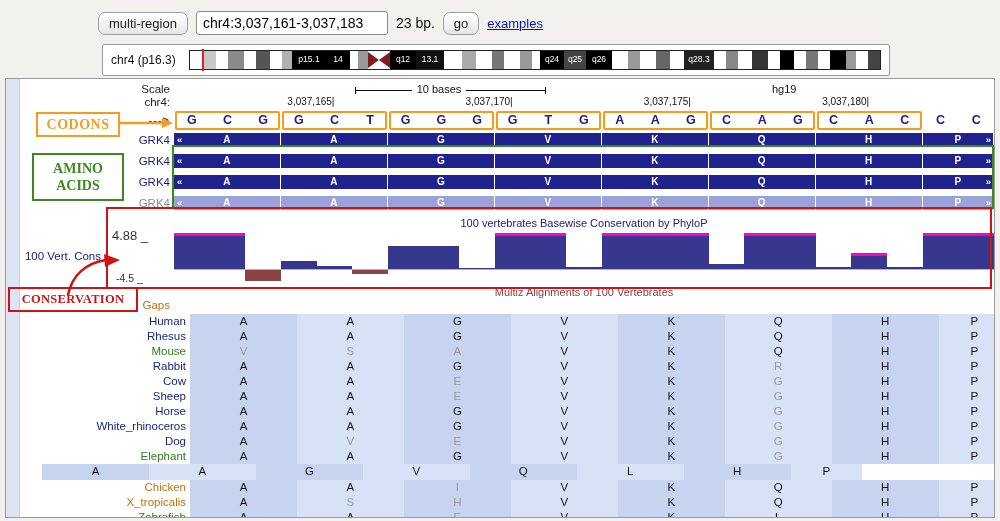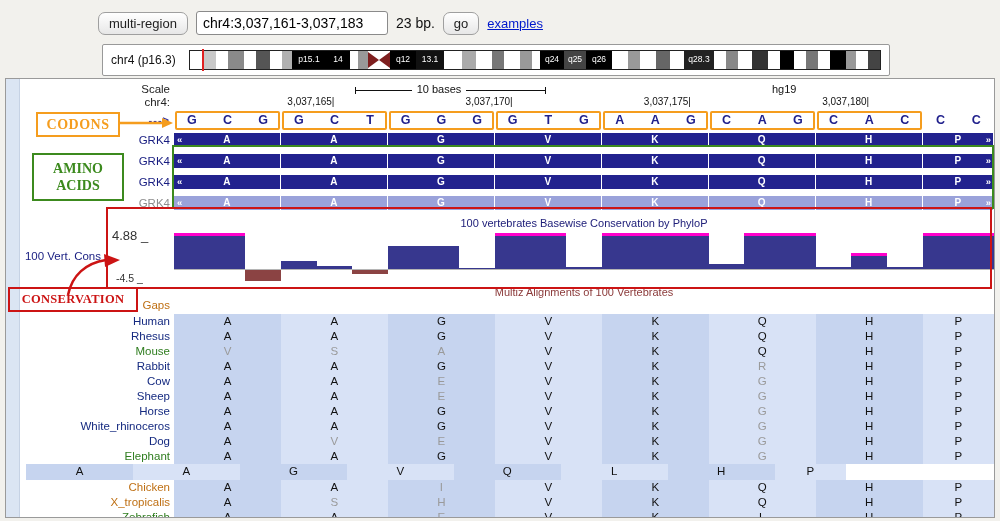--- a/index.html
+++ b/index.html
@@ -44,21 +44,21 @@
           white-space:nowrap;}
   .plot{width:820px;flex:none;position:relative;}
 
   .r-scale{height:13px;line-height:12px;font-size:11px;}
   .r-chrom{height:13px;line-height:12px;font-size:11px;}
   .r-base{height:24px;}
   .r-head{height:13px;line-height:12px;}
   .gene-row{height:14px;margin-bottom:7px;}
   .r-cons{height:56px;position:relative;}
   .r-gaps{height:15px;line-height:13px;}
-  .aln-row{height:15.05px;line-height:15.05px;}
+  .aln-row{height:15.05px;line-height:15.05px;margin-left:16px;}
 
   .chead{display:block;text-align:center;font-size:11px;color:var(--header-navy);cursor:pointer;}
   .chead.multiz{color:var(--multiz-header);}
 
   
   .sline{position:absolute;height:1px;background:#111;top:7px;}
   .stick{position:absolute;width:1px;height:7px;background:#111;top:4px;}
   .slabel{position:absolute;top:0;text-align:center;font-size:11px;color:#111;line-height:13px;}
   .hg19{position:absolute;left:598px;top:0;font-size:11px;color:#111;line-height:13px;}
   .pos-label{position:absolute;top:0;transform:translateX(-100%);font-size:10px;color:#111;line-height:12px;}

